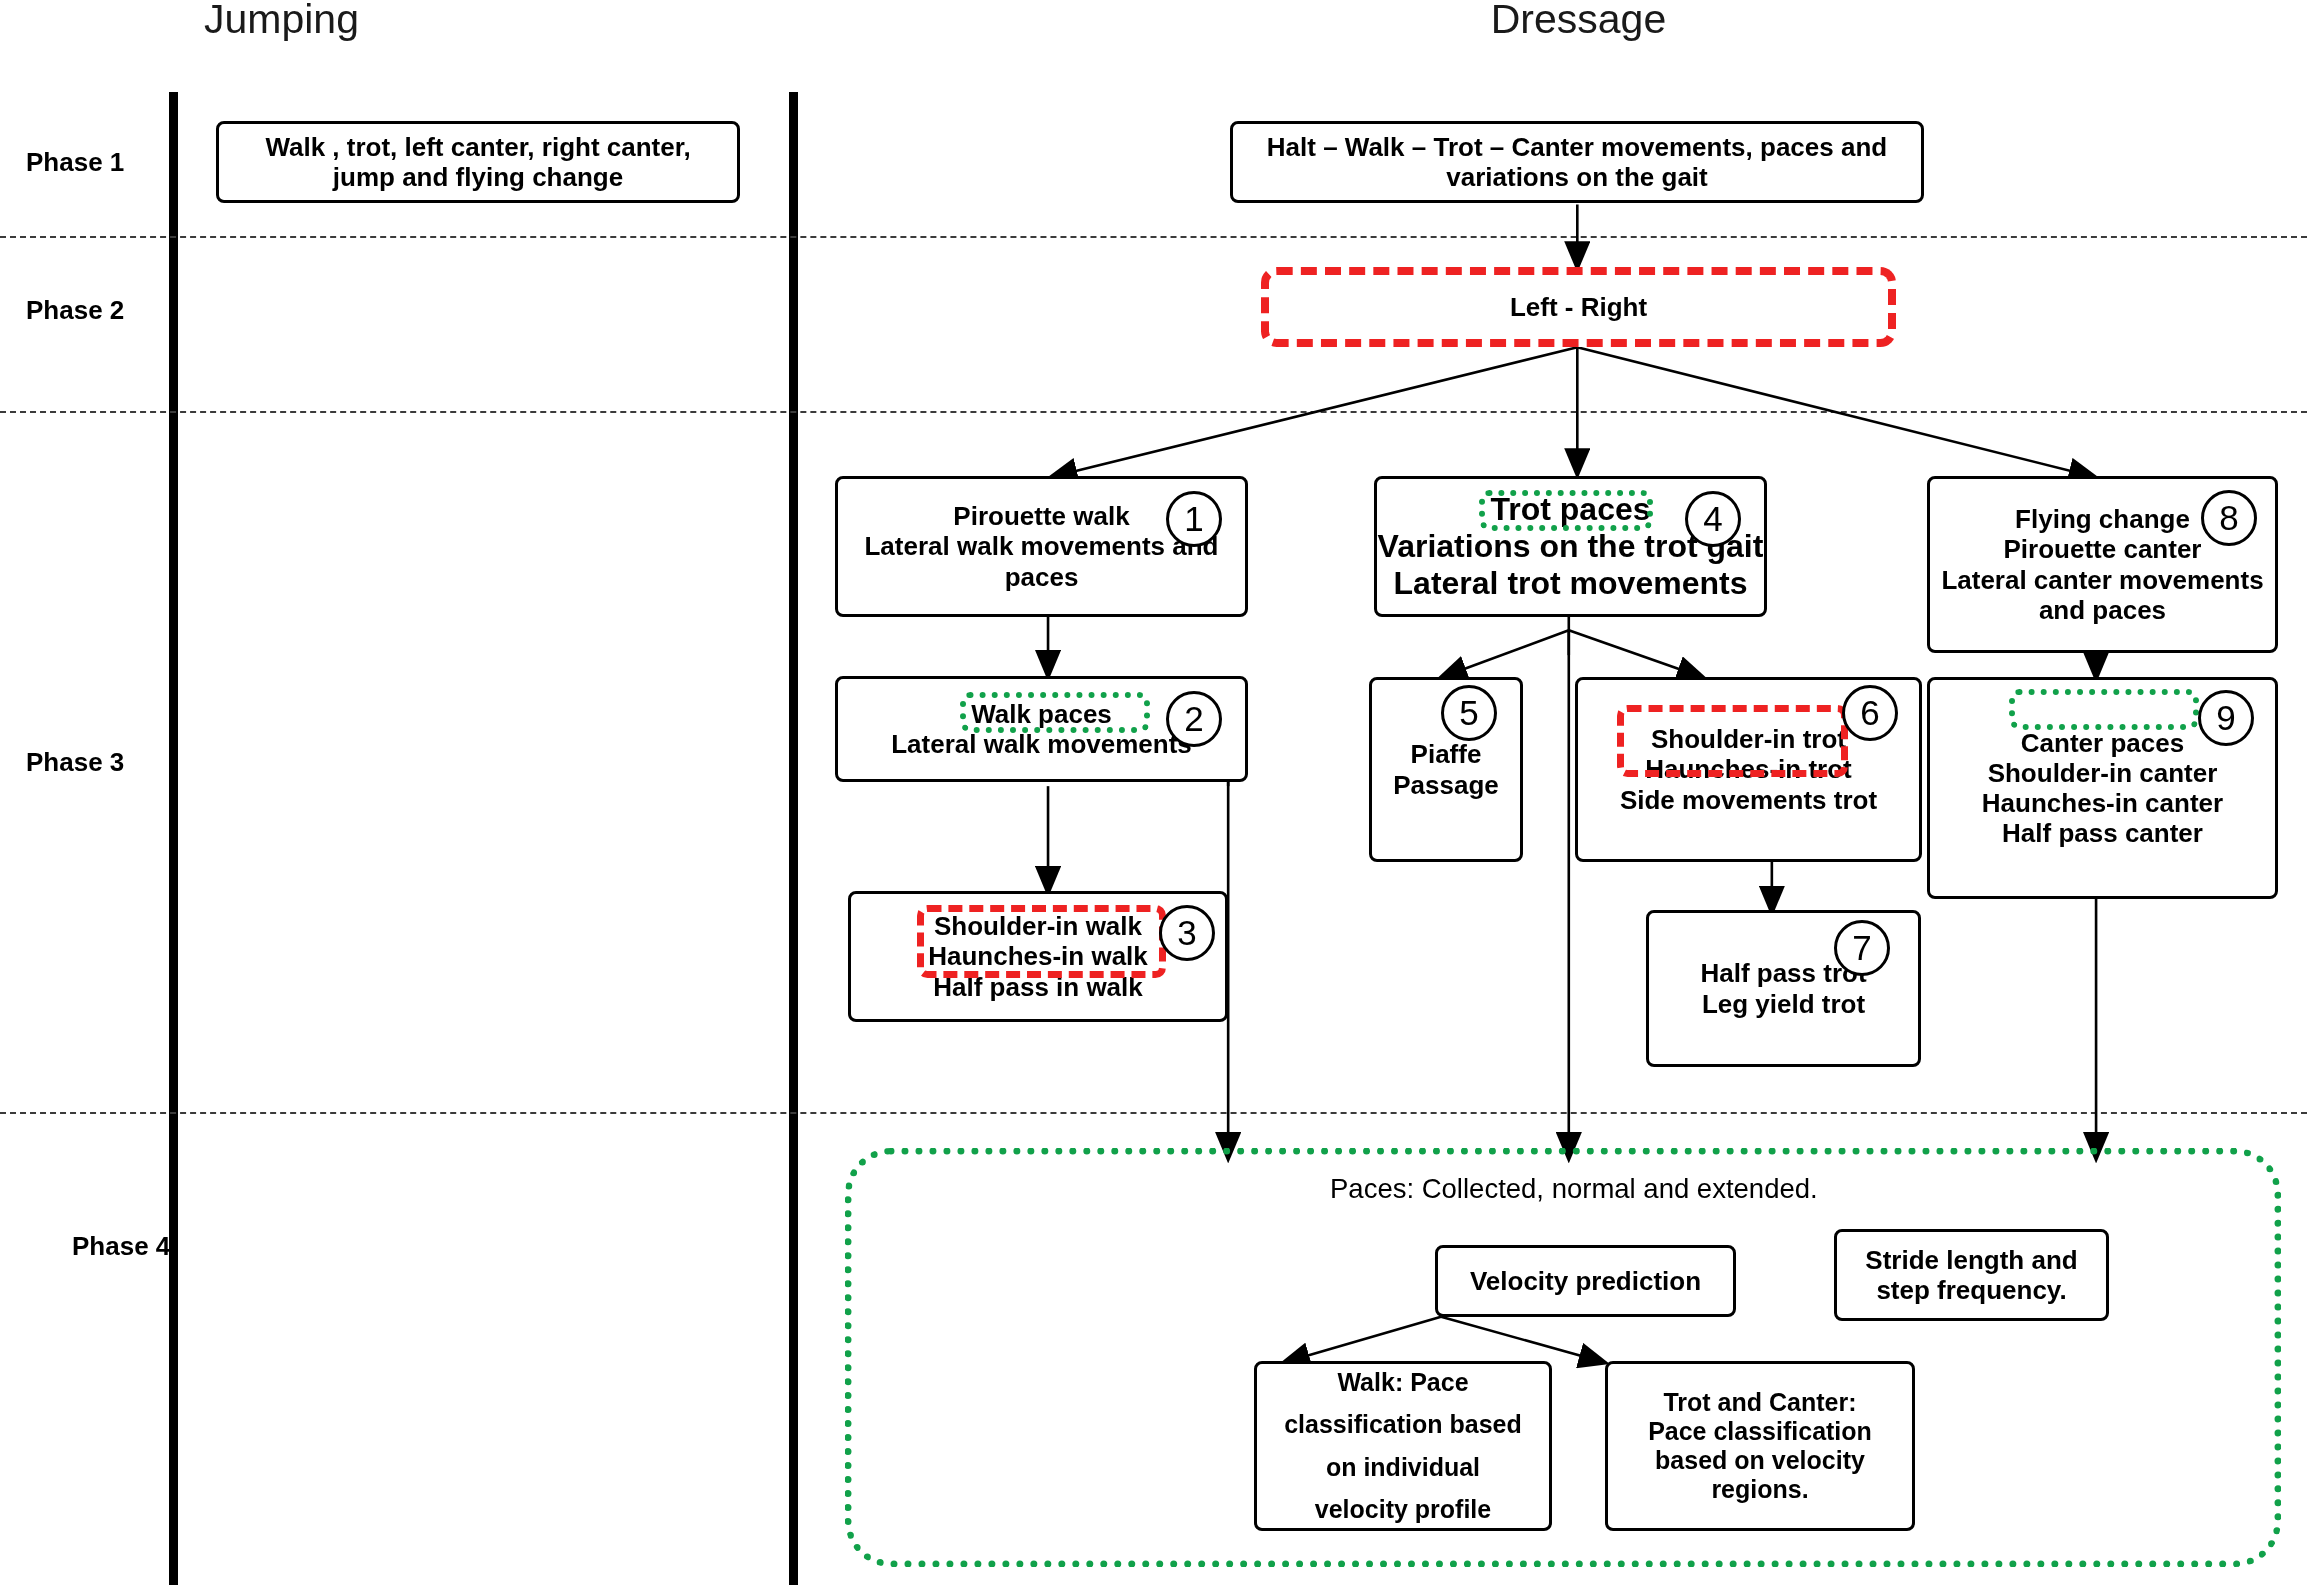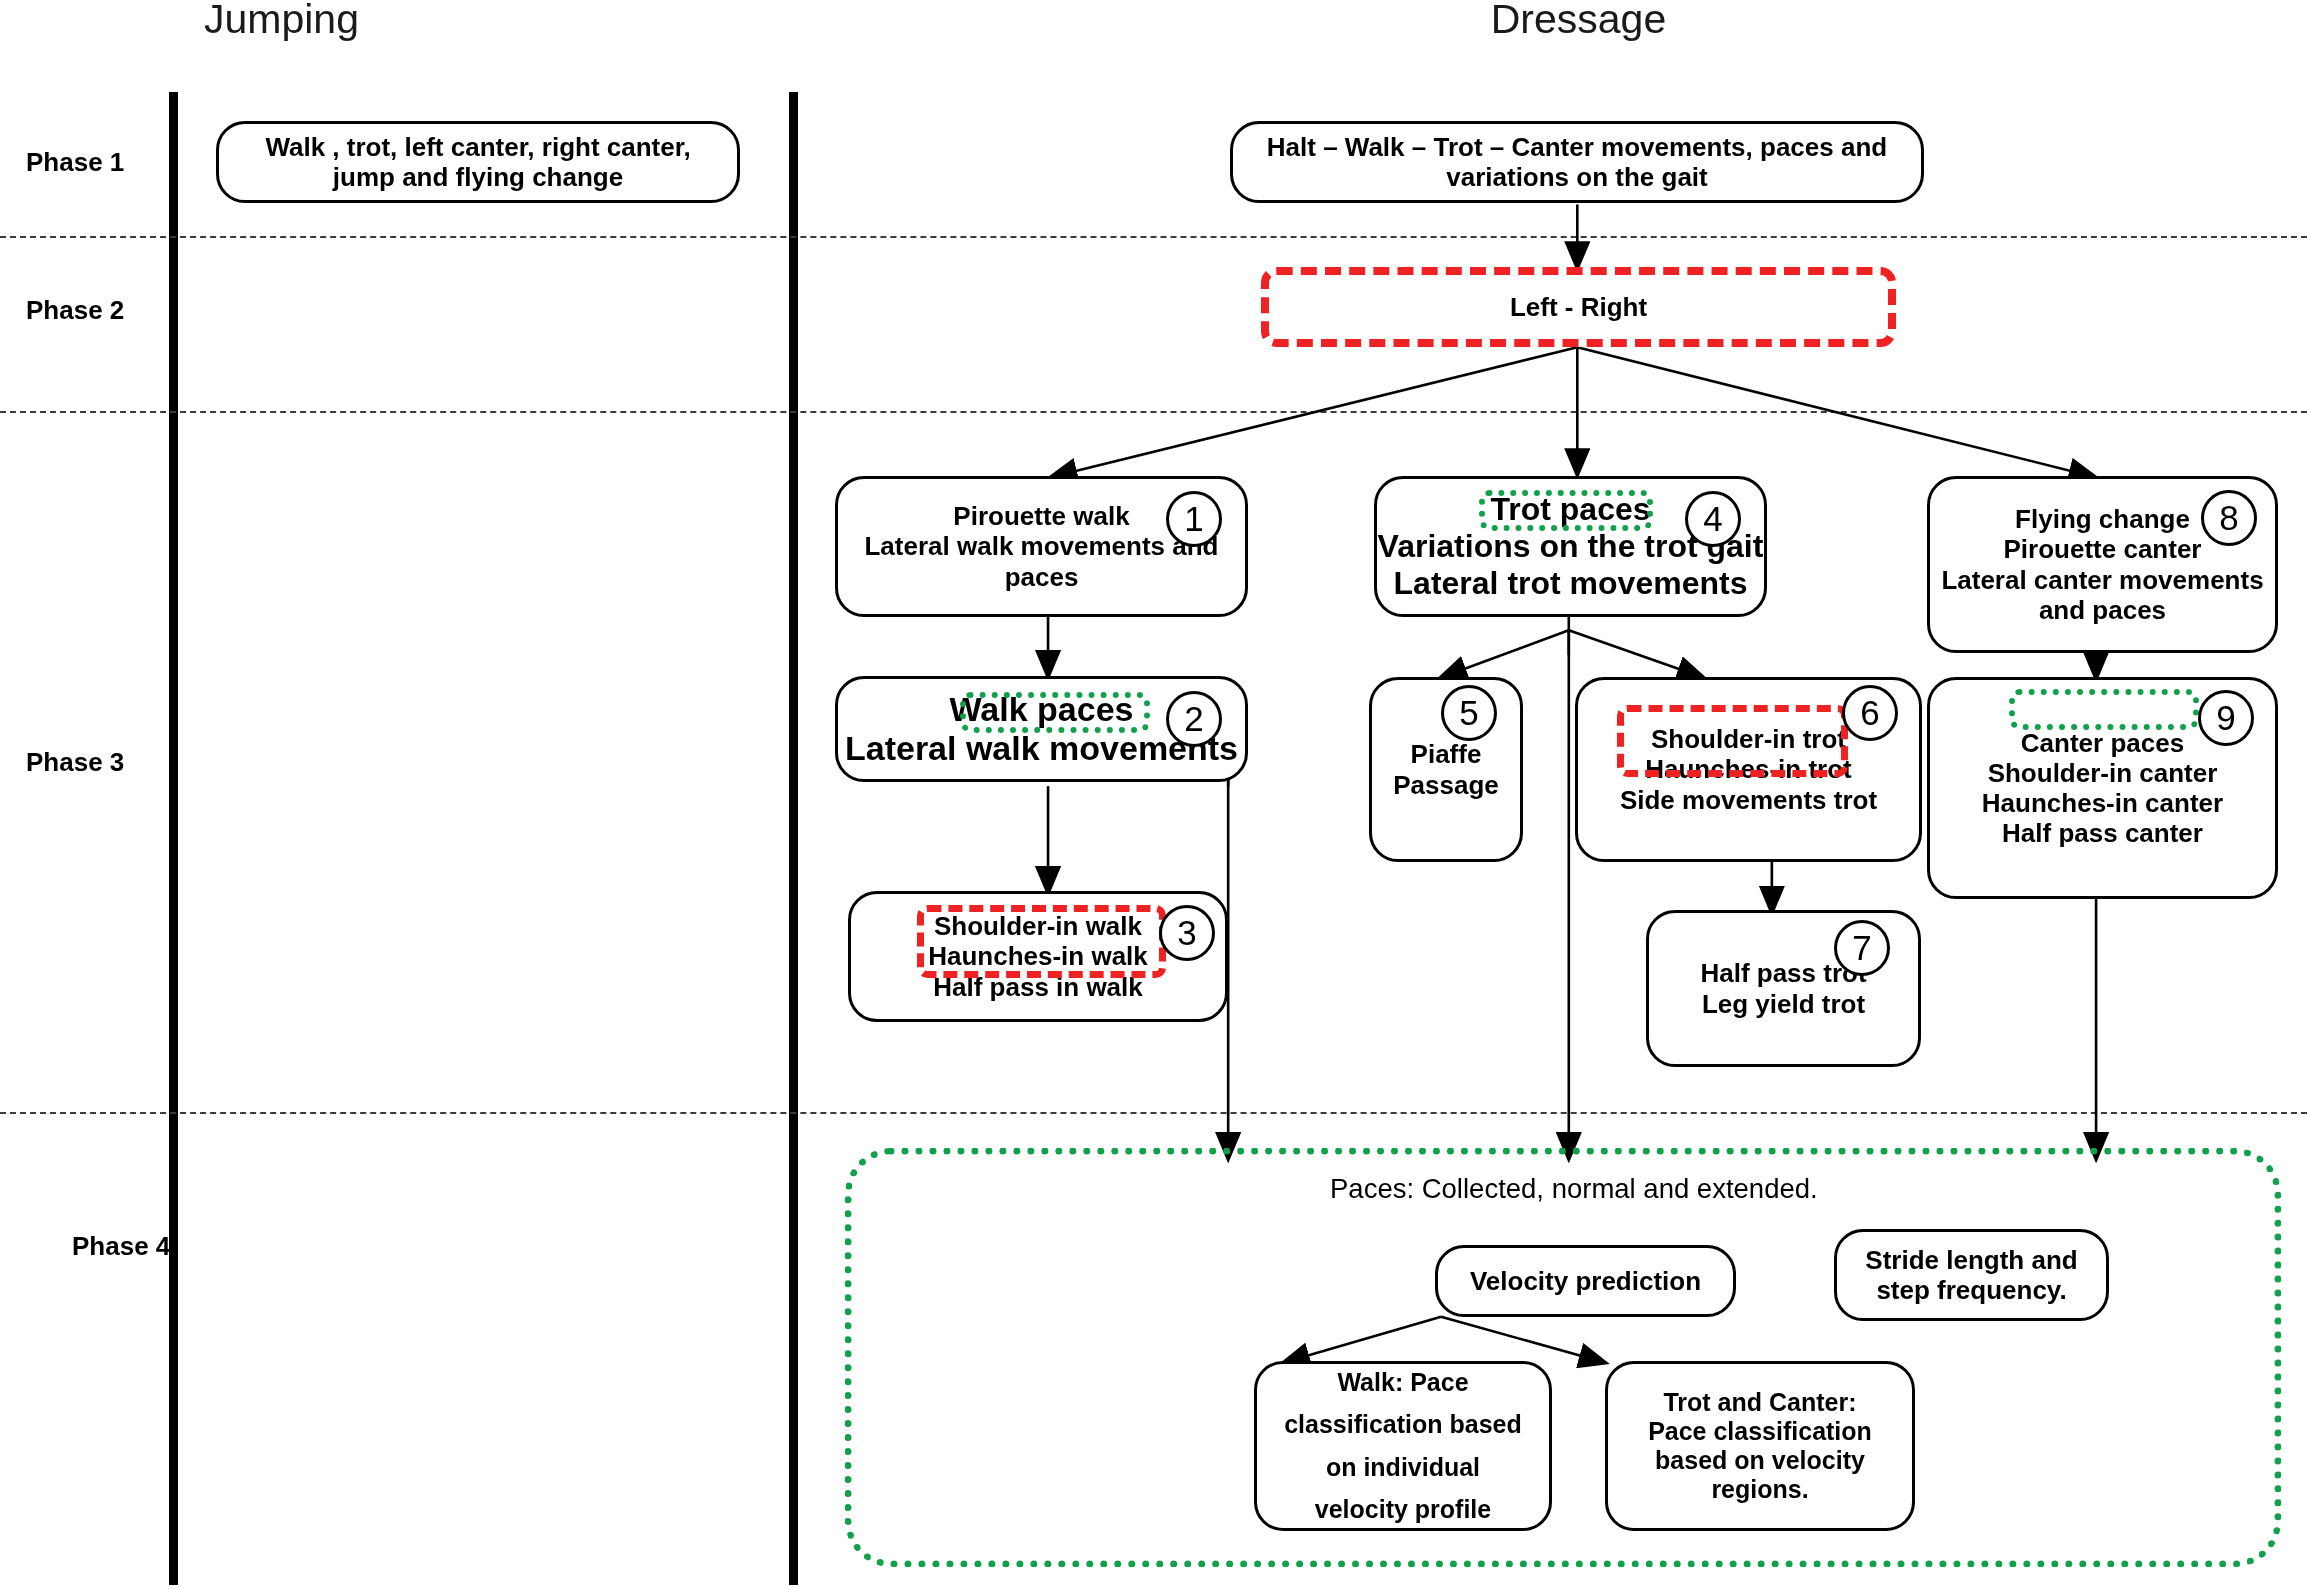--- a/index.html
+++ b/index.html
@@ -38,21 +38,21 @@
     height:0;
     border-top:2.6px dashed #3b3b3b;
     left:0;
     width:2307px;
   }
   
   .node{
     position:absolute;
     box-sizing:border-box;
     border:3.3px solid #000;
-    border-radius:29px;
+    border-radius:8px;
     background:#fff;
     display:flex;
     flex-direction:column;
     align-items:center;
     justify-content:center;
     text-align:center;
     font-weight:bold;
     color:#000;
     line-height:1.16;
     padding:3.9px 9.2px;
@@ -189,21 +189,21 @@
     <span>Left - Right</span>
   </div>
 
   <div class="node" style="left:835px;top:476px;width:413px;height:141px;font-size:26px;">
     <span class="ln">Pirouette walk</span>
     <span class="ln">Lateral walk movements and</span>
     <span class="ln">paces</span>
   </div>
   <div class="badge" style="left:1166px;top:491px;">1</div>
 
-  <div class="node" style="left:835px;top:676px;width:413px;height:106px;font-size:34px;">
+  <div class="node" style="left:835px;top:676px;width:413px;height:106px;font-size:26px;">
     <span class="ln">Walk paces</span>
     <span class="ln">Lateral walk movements</span>
   </div>
   <div class="hl green" style="left:960px;top:692px;width:190px;height:41px;"></div>
   <div class="badge" style="left:1166px;top:691px;">2</div>
 
   <div class="node" style="left:848px;top:891px;width:380px;height:131px;font-size:26px;">
     <span class="ln">Shoulder-in walk</span>
     <span class="ln">Haunches-in walk</span>
     <span class="ln">Half pass in walk</span>

